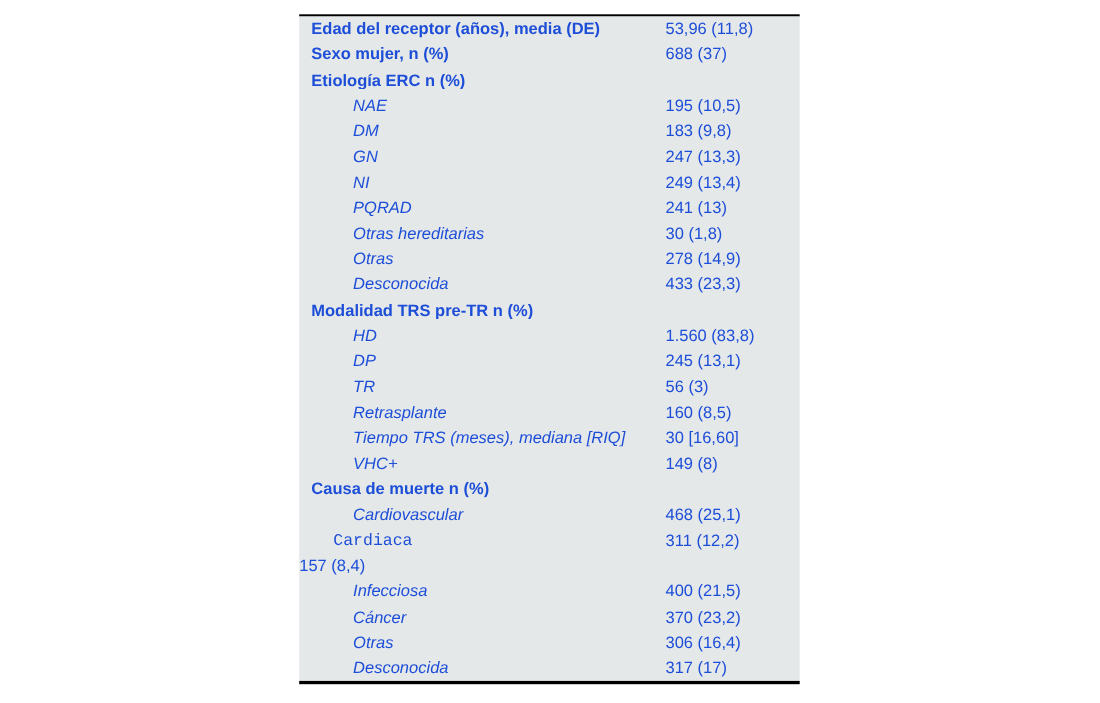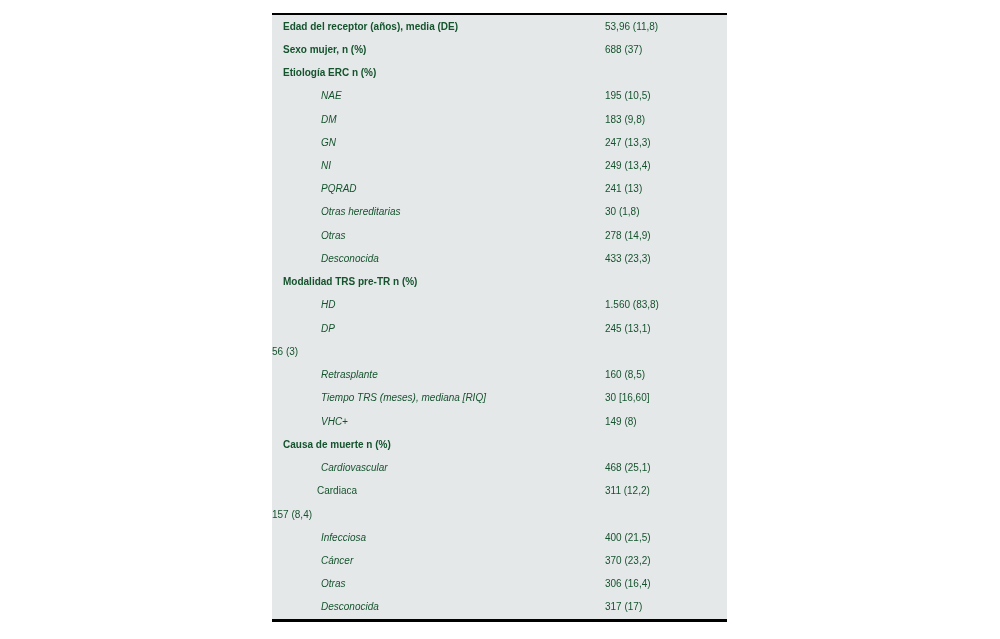--- a/index.html
+++ b/index.html
@@ -31,44 +31,45 @@
   .table-body {
     background: #e5e8e9;
     height: 604px;
     display: flex;
     flex-direction: column;
   }
   .row {
     flex: 1;
     display: flex;
     align-items: center;
-    font-size: 10px;
+    font-size: 15px;
     line-height: 1;
-    color: #14532d;
+    color: #1d4ed8;
   }
   .cell-label {
     width: 333px;
     box-sizing: border-box;
     padding-left: 11px;
     white-space: nowrap;
     overflow: hidden;
   }
   .cell-value {
     flex: 1;
     white-space: nowrap;
   }
   .row.header .cell-label {
     font-weight: bold;
   }
   .row.item-italic .cell-label {
     font-style: italic;
     padding-left: 49px;
   }
   .row.item-plain .cell-label {
-    padding-left: 45px;
+    padding-left: 31px;
+    font-family: Liberation Mono, monospace;
   }
 </style>
 </head>
 <body>
 
 <div class="paper-table">
   <div class="rule-top"></div>
   <div class="table-body" id="table-body">
       <div class="row header">
     <div class="cell-label">Edad del receptor (años), media (DE)</div>
@@ -120,20 +121,21 @@
   </div>
       <div class="row item-italic">
     <div class="cell-label">HD</div>
     <div class="cell-value">1.560 (83,8)</div>
   </div>
       <div class="row item-italic">
     <div class="cell-label">DP</div>
     <div class="cell-value">245 (13,1)</div>
   </div>
       <div class="row item-italic">
+    <div class="cell-label">TR</div>
     <div class="cell-value">56 (3)</div>
   </div>
       <div class="row item-italic">
     <div class="cell-label">Retrasplante</div>
     <div class="cell-value">160 (8,5)</div>
   </div>
       <div class="row item-italic">
     <div class="cell-label">Tiempo TRS (meses), mediana [RIQ]</div>
     <div class="cell-value">30 [16,60]</div>
   </div>

